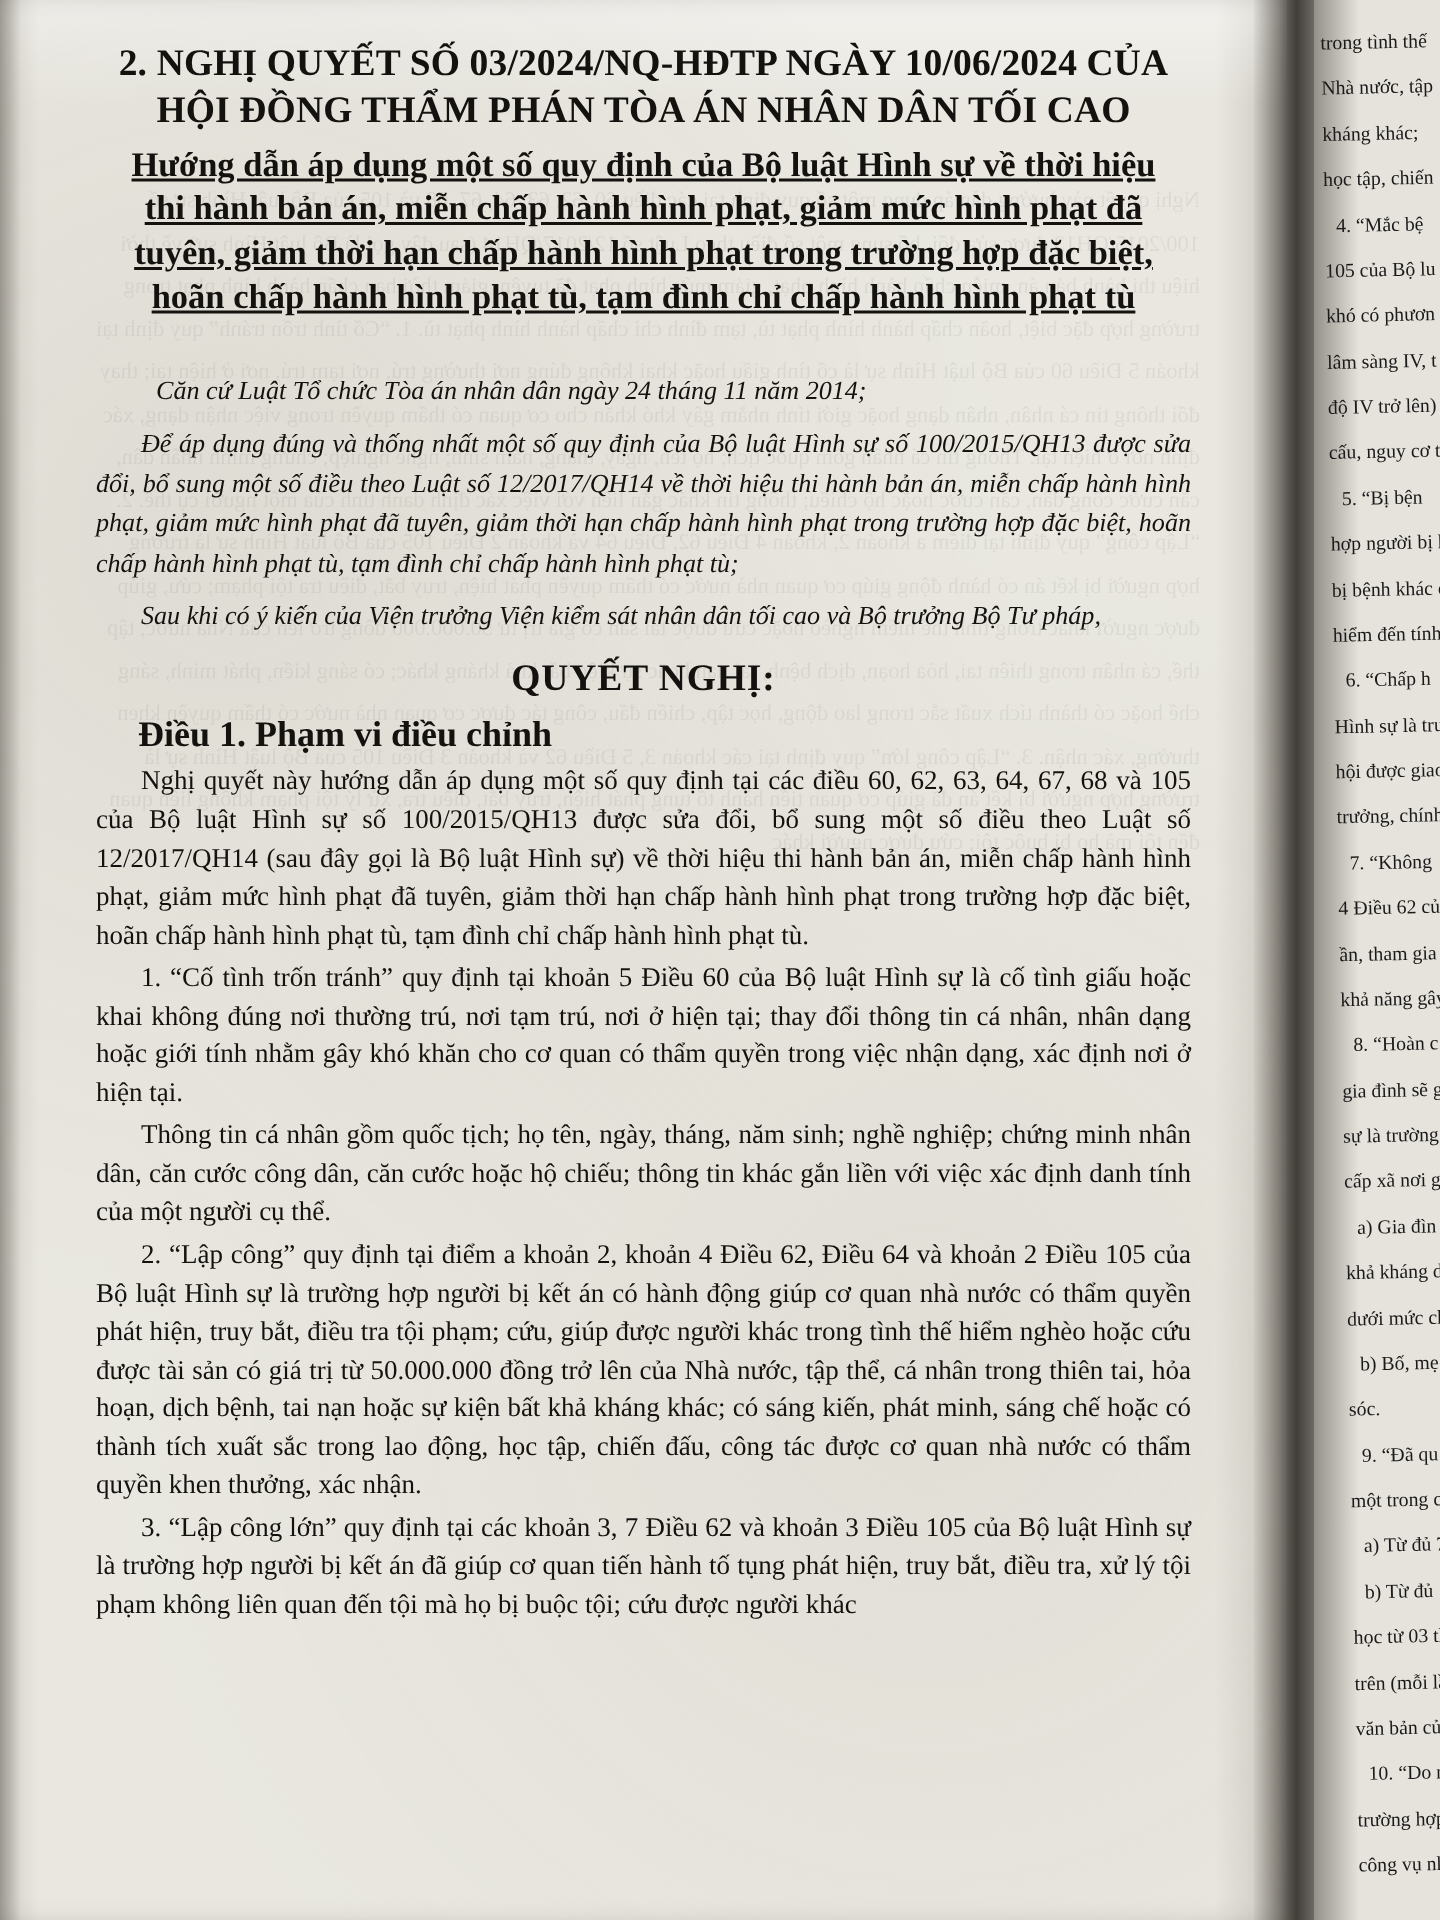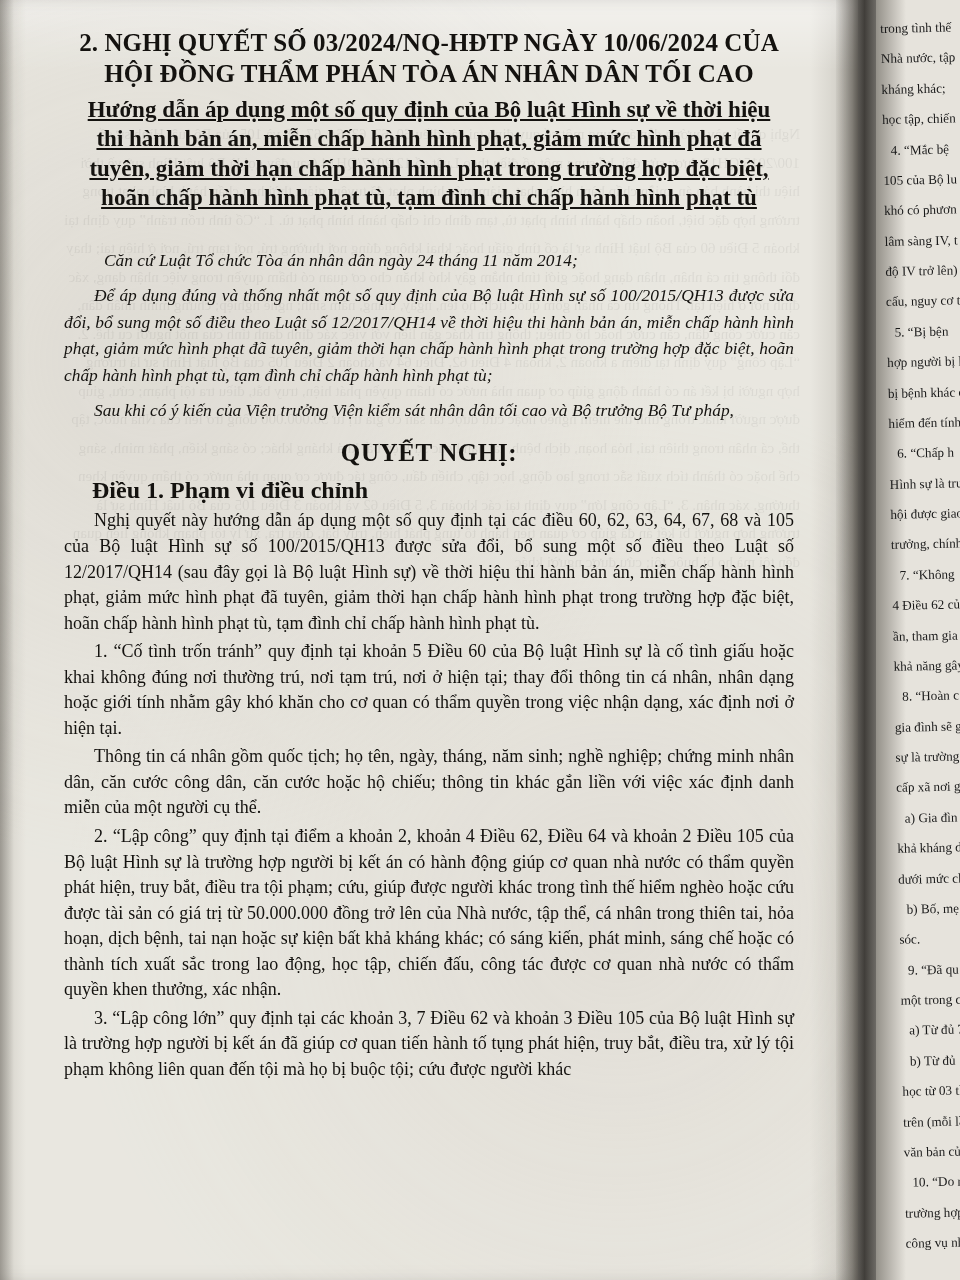--- a/index.html
+++ b/index.html
@@ -208,21 +208,21 @@
 
       <div class="resolve">QUYẾT NGHỊ:</div>
 
       <div class="article-head">Điều 1. Phạm vi điều chỉnh</div>
       <div class="body-text">
         <p>Nghị quyết này hướng dẫn áp dụng một số quy định tại các điều 60, 62, 63, 64, 67, 68 và 105 của Bộ luật Hình sự số 100/2015/QH13 được sửa đổi, bổ sung một số điều theo Luật số 12/2017/QH14 (sau đây gọi là Bộ luật Hình sự) về thời hiệu thi hành bản án, miễn chấp hành hình phạt, giảm mức hình phạt đã tuyên, giảm thời hạn chấp hành hình phạt trong trường hợp đặc biệt, hoãn chấp hành hình phạt tù, tạm đình chỉ chấp hành hình phạt tù.</p>
       </div>
 
       <div class="body-text">
         <p>1. “Cố tình trốn tránh” quy định tại khoản 5 Điều 60 của Bộ luật Hình sự là cố tình giấu hoặc khai không đúng nơi thường trú, nơi tạm trú, nơi ở hiện tại; thay đổi thông tin cá nhân, nhân dạng hoặc giới tính nhằm gây khó khăn cho cơ quan có thẩm quyền trong việc nhận dạng, xác định nơi ở hiện tại.</p>
-        <p>Thông tin cá nhân gồm quốc tịch; họ tên, ngày, tháng, năm sinh; nghề nghiệp; chứng minh nhân dân, căn cước công dân, căn cước hoặc hộ chiếu; thông tin khác gắn liền với việc xác định danh miễn của một người cụ thể.</p>
+        <p>Thông tin cá nhân gồm quốc tịch; họ tên, ngày, tháng, năm sinh; nghề nghiệp; chứng minh nhân dân, căn cước công dân, căn cước hoặc hộ chiếu; thông tin khác gắn liền với việc xác định danh tính của một người cụ thể.</p>
         <p>2. “Lập công” quy định tại điểm a khoản 2, khoản 4 Điều 62, Điều 64 và khoản 2 Điều 105 của Bộ luật Hình sự là trường hợp người bị kết án có hành động giúp cơ quan nhà nước có thẩm quyền phát hiện, truy bắt, điều tra tội phạm; cứu, giúp được người khác trong tình thế hiểm nghèo hoặc cứu được tài sản có giá trị từ 50.000.000 đồng trở lên của Nhà nước, tập thể, cá nhân trong thiên tai, hỏa hoạn, dịch bệnh, tai nạn hoặc sự kiện bất khả kháng khác; có sáng kiến, phát minh, sáng chế hoặc có thành tích xuất sắc trong lao động, học tập, chiến đấu, công tác được cơ quan nhà nước có thẩm quyền khen thưởng, xác nhận.</p>
         <p>3. “Lập công lớn” quy định tại các khoản 3, 7 Điều 62 và khoản 3 Điều 105 của Bộ luật Hình sự là trường hợp người bị kết án đã giúp cơ quan tiến hành tố tụng phát hiện, truy bắt, điều tra, xử lý tội phạm không liên quan đến tội mà họ bị buộc tội; cứu được người khác</p>
       </div>
 
     </div>
 
     <div class="page-number">300</div>
   </div>
 
   <div class="gutter"></div>

